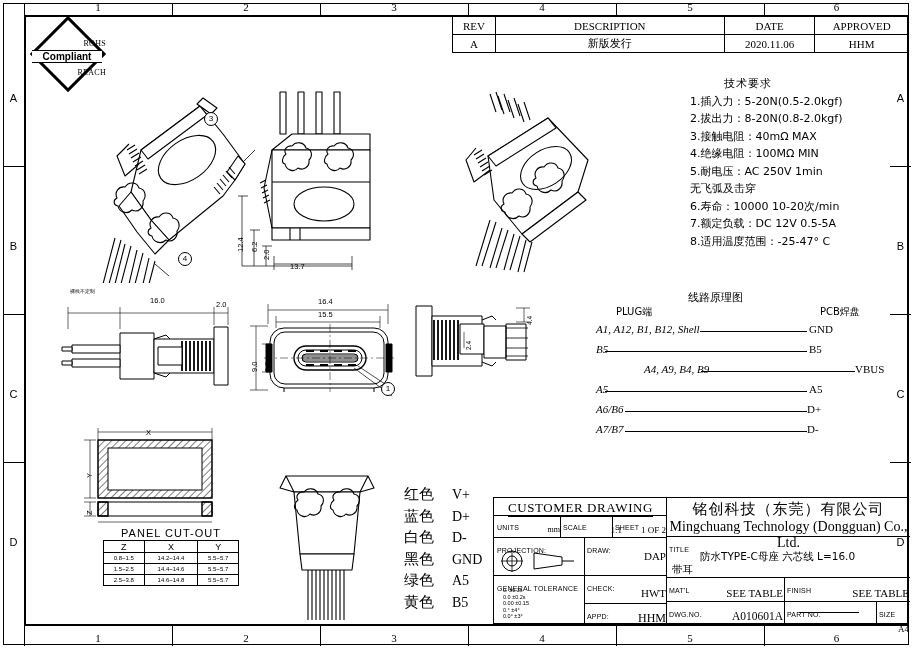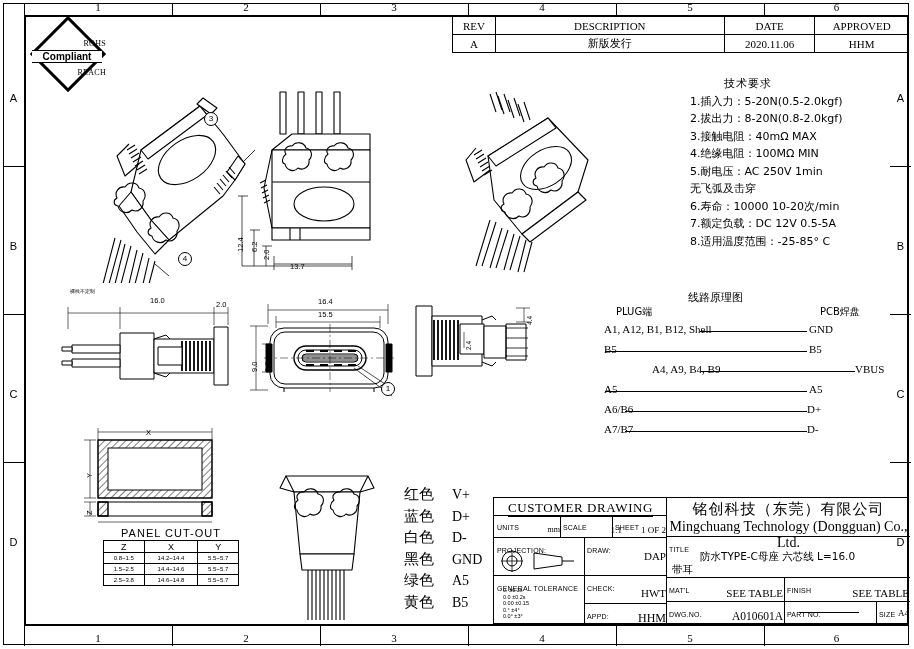--- a/index.html
+++ b/index.html
@@ -169,22 +169,22 @@
     font-size: 10px;
   }
   .schem-hdr-r {
     position: absolute;
     left: 232px; top: 13px;
     font-family: "DejaVu Sans", sans-serif;
     font-size: 10px;
   }
   .srow { position: absolute; left: 0; width: 320px; height: 14px; }
   .srow .lft {
-    position: absolute; left: 16px; top: 0;
-    font-size: 11px; white-space: nowrap;
+    position: absolute; left: 8px; top: 0;
+    font-size: 11px; white-space: nowrap; font-style: italic;
   }
   .srow .line {
     position: absolute; top: 8px; height: 1px; background: #000;
   }
   .srow .rgt {
     position: absolute; top: 0;
     font-size: 11px; white-space: nowrap;
   }
   
   .colorlegend {
@@ -384,21 +384,21 @@
   <div class="techreq">
     <div class="title">技术要求</div>
     <div>1.插入力：5-20N(0.5-2.0kgf)</div>
     <div>2.拔出力：8-20N(0.8-2.0kgf)</div>
     <div>3.接触电阻：40mΩ MAX</div>
     <div>4.绝缘电阻：100MΩ MIN</div>
     <div>5.耐电压：AC 250V 1min</div>
     <div>无飞弧及击穿</div>
     <div>6.寿命：10000 10-20次/min</div>
     <div>7.额定负载：DC 12V 0.5-5A</div>
-    <div>8.适用温度范围：-25-85° C</div>
+    <div>8.适用温度范围：-25-47° C</div>
   </div>
 
   <div class="art" style="left:95px;top:88px;width:160px;height:195px;">
     <svg width="160" height="195" viewBox="0 0 160 195">
       <g fill="none" stroke="#000" stroke-width="1.1" stroke-linejoin="round">
 
         <path d="M46,62 L105,18 L128,46 L150,76 L140,92 L128,108 L74,152 L56,132 L36,104 Z" fill="#fff"></path>
 
         <path d="M46,62 L105,18 L112,27 L53,71 Z" fill="#fff"></path>
         <path d="M150,76 L140,92 L132,84 L143,68 Z" fill="#fff"></path>
@@ -812,18 +812,18 @@
         <div class="tb-val">SEE TABLE</div>
       </div>
 
     <div class="tb-cell" style="left:175px;top:105px;"><span class="tb-lbl">DWG.NO.</span></div>
     <div class="tb-cell" style="left:175px;top:112px;width:114px;">
         <div class="tb-val" style="font-size:11.5px;">A010601A</div>
       </div>
     <div class="tb-cell" style="left:293px;top:105px;"><span class="tb-lbl">PART NO.</span></div>
     <div class="tb-cell" style="left:305px;top:114px;width:60px;border-bottom:1px solid #000;height:1px;"></div>
     <div class="tb-cell" style="left:385px;top:105px;"><span class="tb-lbl">SIZE</span></div>
-    <div class="tb-cell" style="left:383px;top:110px;width:32px;">
+    <div class="tb-cell" style="left:383px;top:126px;width:32px;">
         <div class="tb-val" style="font-size:9px;">A4</div>
       </div>
   </div>
 
 </div>
 
 </body></html>

